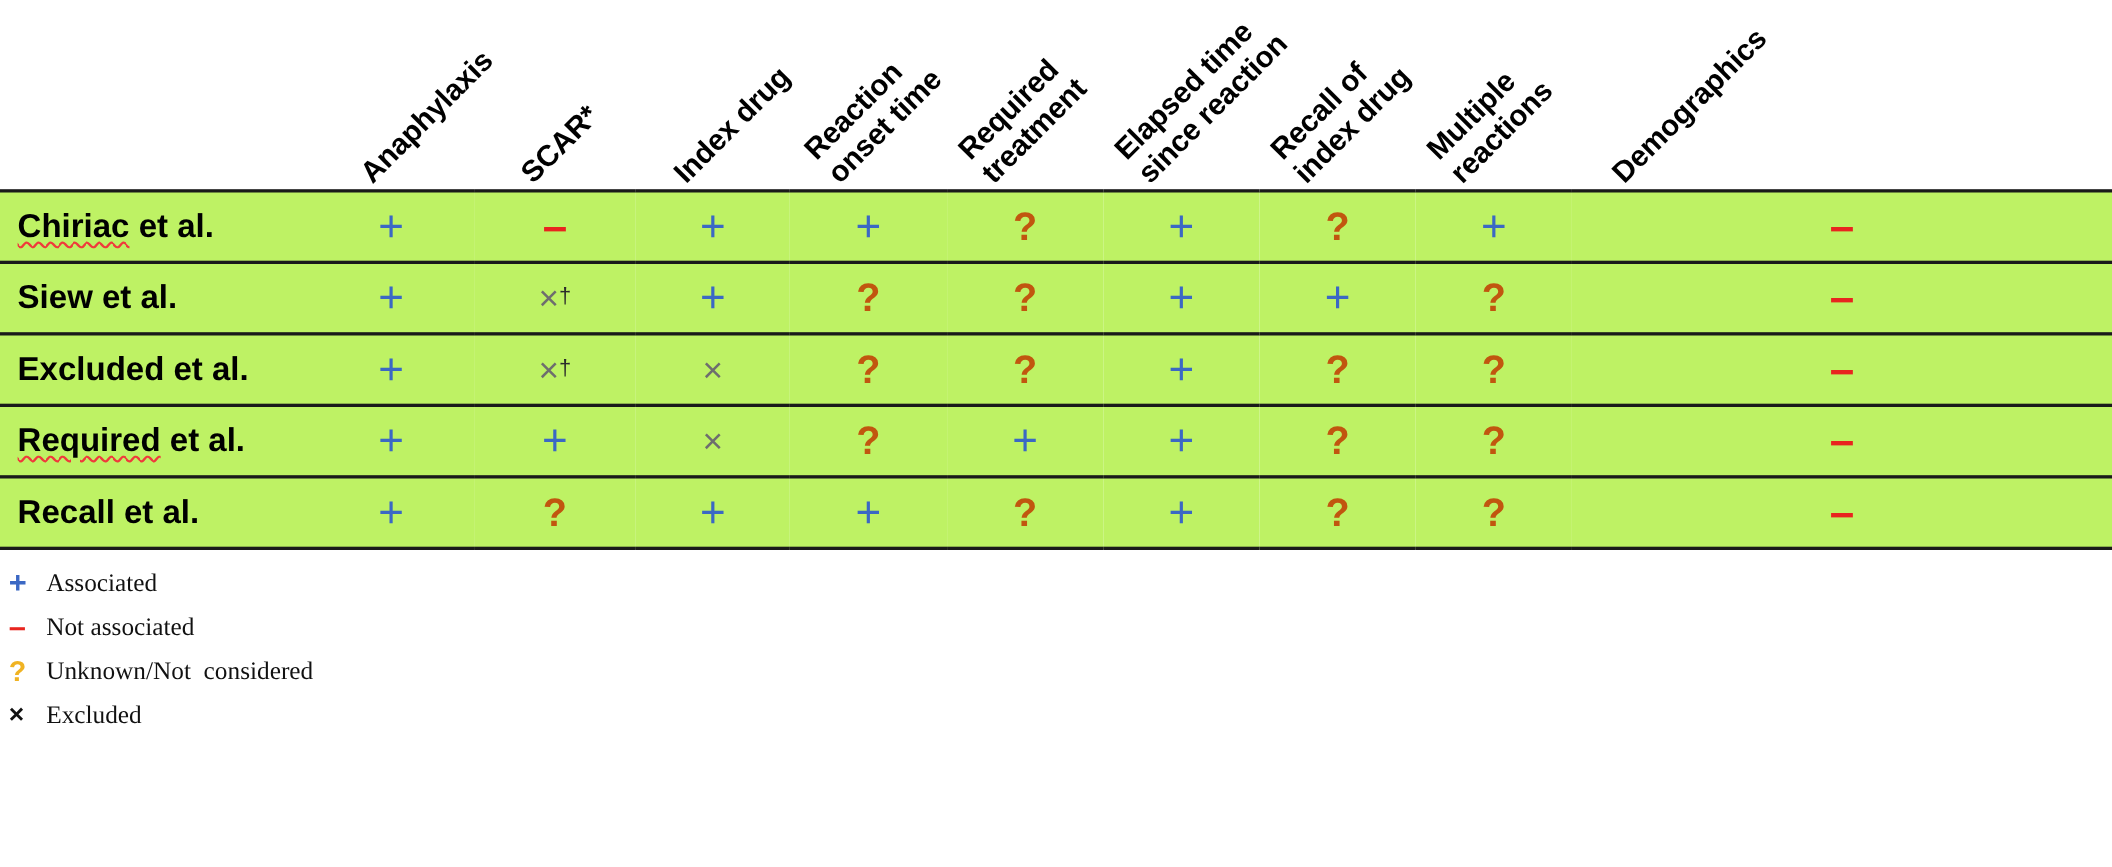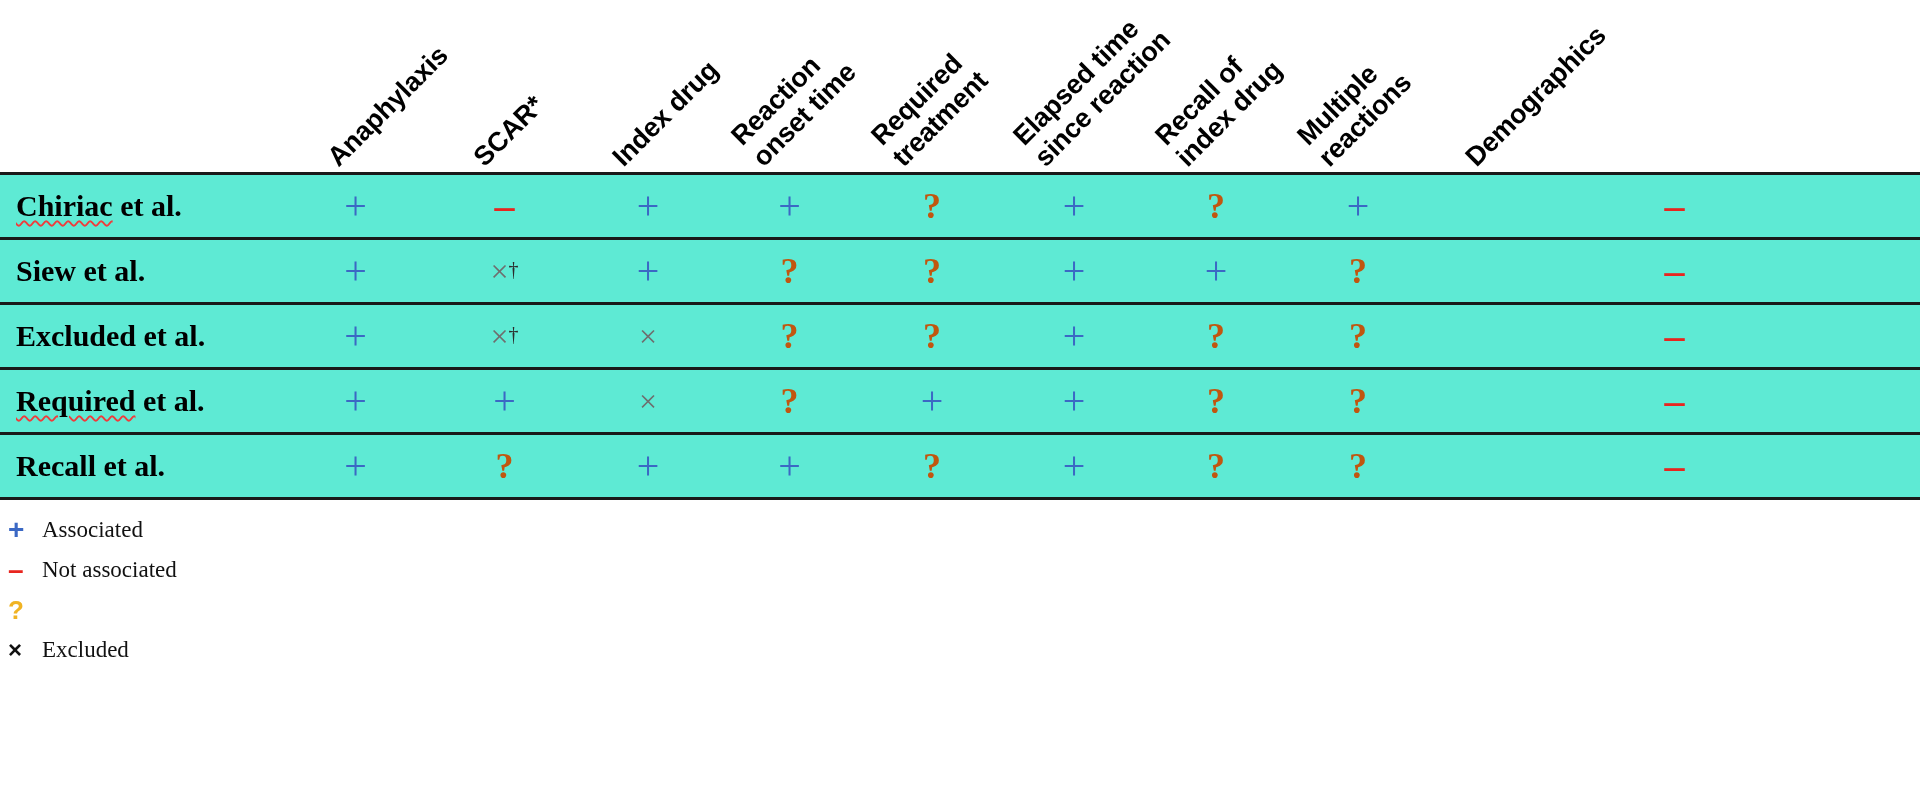--- a/index.html
+++ b/index.html
@@ -44,22 +44,21 @@
     display: block;
   }
 
   
   .tbl {
     border-collapse: collapse;
     width: 1920px;
     table-layout: fixed;
   }
   .tbl tr {
-    background: #5eead4;
-    font-family: Liberation Serif, serif;
+    background: #bef264;
   }
   .tbl td {
     border-top: 3px solid #1a1a1a;
     border-bottom: 3px solid #1a1a1a;
     height: 62px;
     padding: 0;
     text-align: center;
     vertical-align: middle;
   }
   .study-cell {
@@ -222,20 +221,21 @@
       <div class="legend-row">
         <span class="legend-sym s-plus">+</span>
         <span class="legend-label">Associated</span>
       </div>
       <div class="legend-row">
         <span class="legend-sym s-minus">–</span>
         <span class="legend-label">Not associated</span>
       </div>
       <div class="legend-row">
         <span class="legend-sym s-unknown">?</span>
+        <span class="legend-label">Unknown/Not  considered</span>
       </div>
       <div class="legend-row">
         <span class="legend-sym s-excluded">×</span>
         <span class="legend-label">Excluded</span>
       </div>
     </div>
 
 </div>
 
 </body></html>

